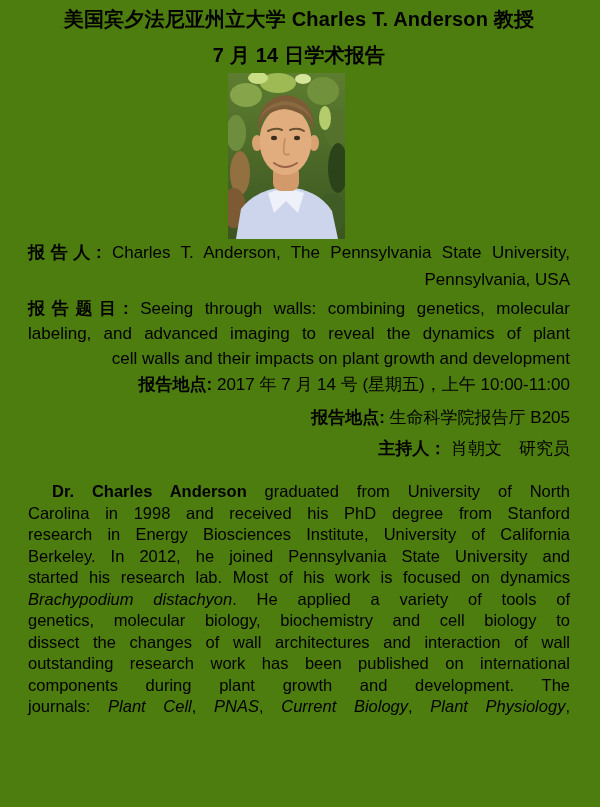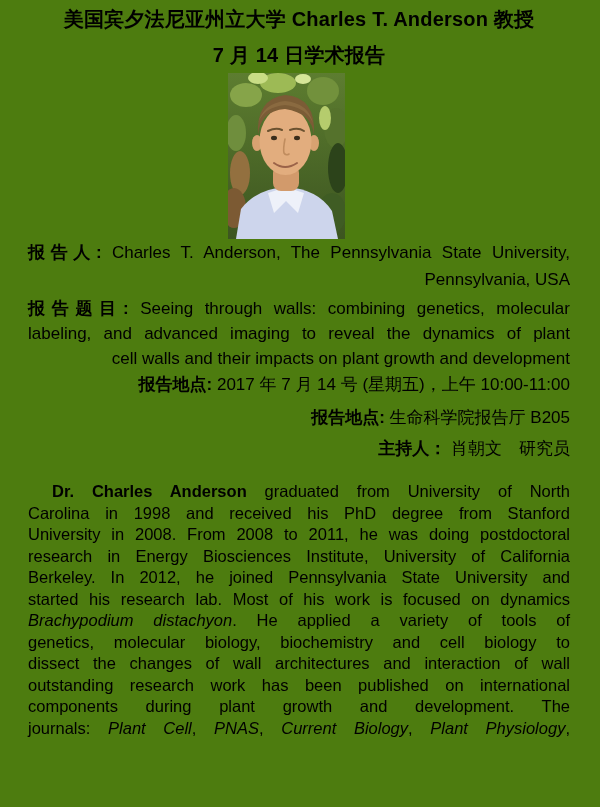--- a/index.html
+++ b/index.html
@@ -97,21 +97,20 @@
     <div class="dline25"><span>cell walls and their impacts on plant growth and development</span></div>
 
     <div class="dline25 mt1"><span class="seg-b">报告地点:</span><span> 2017 年 7 月 14 号 (星期五)，上午 10:00-11:00</span></div>
     <div class="dline25 mt8"><span class="seg-b">报告地点:</span><span> 生命科学院报告厅 B205</span></div>
     <div class="dline25 mt6"><span class="seg-b">主持人：</span><span> 肖朝文　研究员</span></div>
   </div>
 
   <div class="bio">
     <div class="bio-line jl first"><span class="seg-b">Dr. Charles Anderson</span><span> graduated from University of North</span></div>
     <div class="bio-line jl"><span>Carolina in 1998 and received his PhD degree from Stanford</span></div>
-    <div class="bio-line jl"><span>University in 2008. From 2008 to 2011, he was doing postdoctoral</span></div>
     <div class="bio-line jl"><span>research in Energy Biosciences Institute, University of California</span></div>
     <div class="bio-line jl"><span>Berkeley. In 2012, he joined Pennsylvania State University and</span></div>
     <div class="bio-line jl"><span>started his research lab. Most of his work is focused on dynamics</span></div>
     <div class="bio-line jl"><span class="seg-i">Brachypodium distachyon</span><span>. He applied a variety of tools of</span></div>
     <div class="bio-line jl"><span>genetics, molecular biology, biochemistry and cell biology to</span></div>
     <div class="bio-line jl"><span>dissect the changes of wall architectures and interaction of wall</span></div>
     <div class="bio-line jl"><span>outstanding research work has been published on international</span></div>
     <div class="bio-line jl"><span>components during plant growth and development. The</span></div>
     <div class="bio-line jl"><span>journals: </span><span class="seg-i">Plant Cell</span><span>, </span><span class="seg-i">PNAS</span><span>, </span><span class="seg-i">Current Biology</span><span>, </span><span class="seg-i">Plant Physiology</span><span>,</span></div>
   </div>

